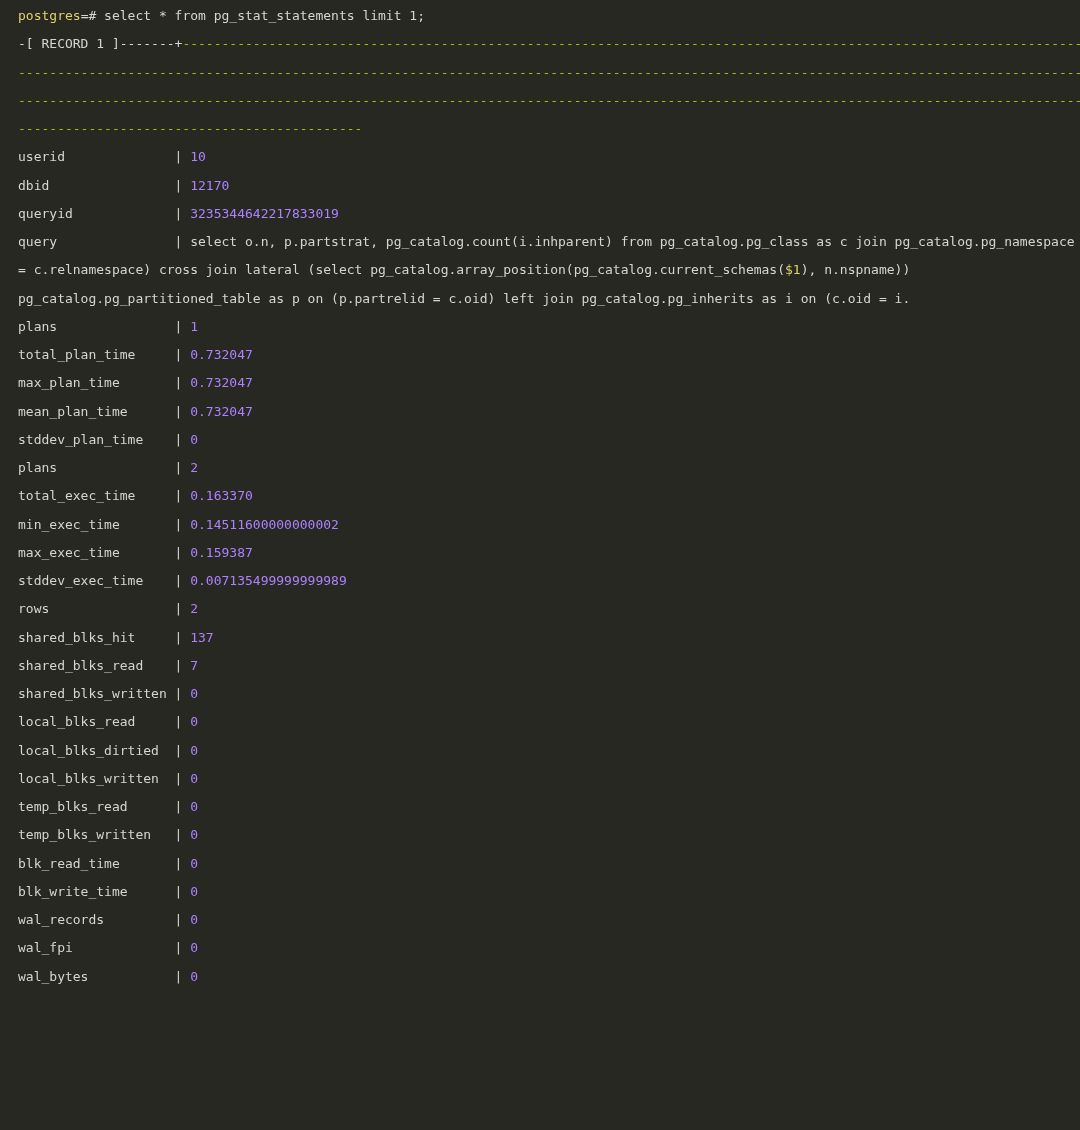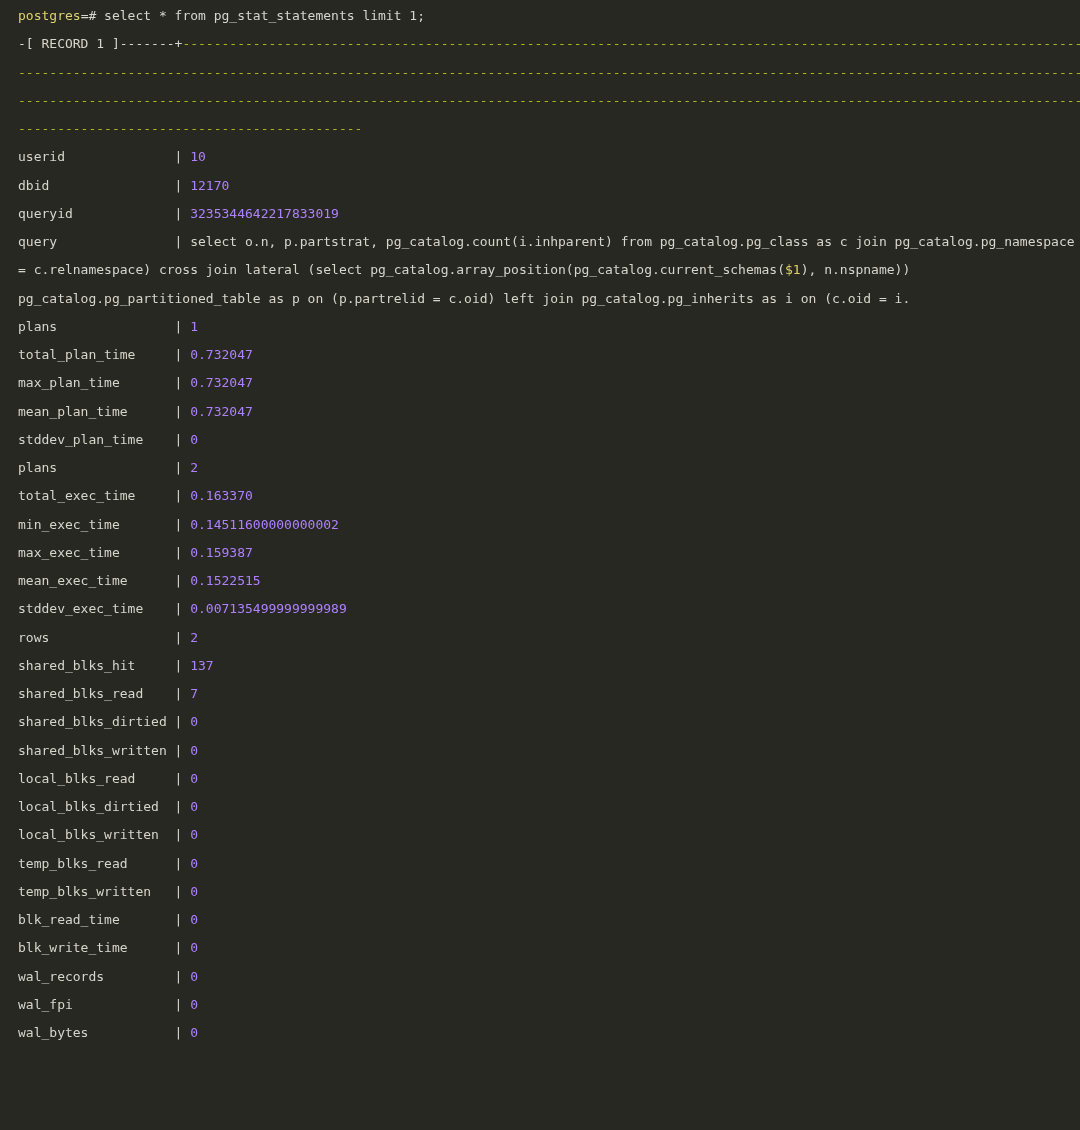--- a/index.html
+++ b/index.html
@@ -51,26 +51,24 @@
       <div class="line"><span>pg_catalog.pg_partitioned_table as p on (p.partrelid = c.oid) left join pg_catalog.pg_inherits as i on (c.oid = i.</span></div>
       <div class="line"><span class="field">plans</span><span>| </span><span class="c-num">1</span></div>
       <div class="line"><span class="field">total_plan_time</span><span>| </span><span class="c-num">0.732047</span></div>
       <div class="line"><span class="field">max_plan_time</span><span>| </span><span class="c-num">0.732047</span></div>
       <div class="line"><span class="field">mean_plan_time</span><span>| </span><span class="c-num">0.732047</span></div>
       <div class="line"><span class="field">stddev_plan_time</span><span>| </span><span class="c-num">0</span></div>
       <div class="line"><span class="field">plans</span><span>| </span><span class="c-num">2</span></div>
       <div class="line"><span class="field">total_exec_time</span><span>| </span><span class="c-num">0.163370</span></div>
       <div class="line"><span class="field">min_exec_time</span><span>| </span><span class="c-num">0.14511600000000002</span></div>
       <div class="line"><span class="field">max_exec_time</span><span>| </span><span class="c-num">0.159387</span></div>
-      <div class="line"><span class="field">mean_exec_time</span><span>| </span><span class="c-num">0.1522515</span></div>
       <div class="line"><span class="field">stddev_exec_time</span><span>| </span><span class="c-num">0.007135499999999989</span></div>
       <div class="line"><span class="field">rows</span><span>| </span><span class="c-num">2</span></div>
       <div class="line"><span class="field">shared_blks_hit</span><span>| </span><span class="c-num">137</span></div>
       <div class="line"><span class="field">shared_blks_read</span><span>| </span><span class="c-num">7</span></div>
-      <div class="line"><span class="field">shared_blks_dirtied</span><span>| </span><span class="c-num">0</span></div>
       <div class="line"><span class="field">shared_blks_written</span><span>| </span><span class="c-num">0</span></div>
       <div class="line"><span class="field">local_blks_read</span><span>| </span><span class="c-num">0</span></div>
       <div class="line"><span class="field">local_blks_dirtied</span><span>| </span><span class="c-num">0</span></div>
       <div class="line"><span class="field">local_blks_written</span><span>| </span><span class="c-num">0</span></div>
       <div class="line"><span class="field">temp_blks_read</span><span>| </span><span class="c-num">0</span></div>
       <div class="line"><span class="field">temp_blks_written</span><span>| </span><span class="c-num">0</span></div>
       <div class="line"><span class="field">blk_read_time</span><span>| </span><span class="c-num">0</span></div>
       <div class="line"><span class="field">blk_write_time</span><span>| </span><span class="c-num">0</span></div>
       <div class="line"><span class="field">wal_records</span><span>| </span><span class="c-num">0</span></div>
       <div class="line"><span class="field">wal_fpi</span><span>| </span><span class="c-num">0</span></div>

